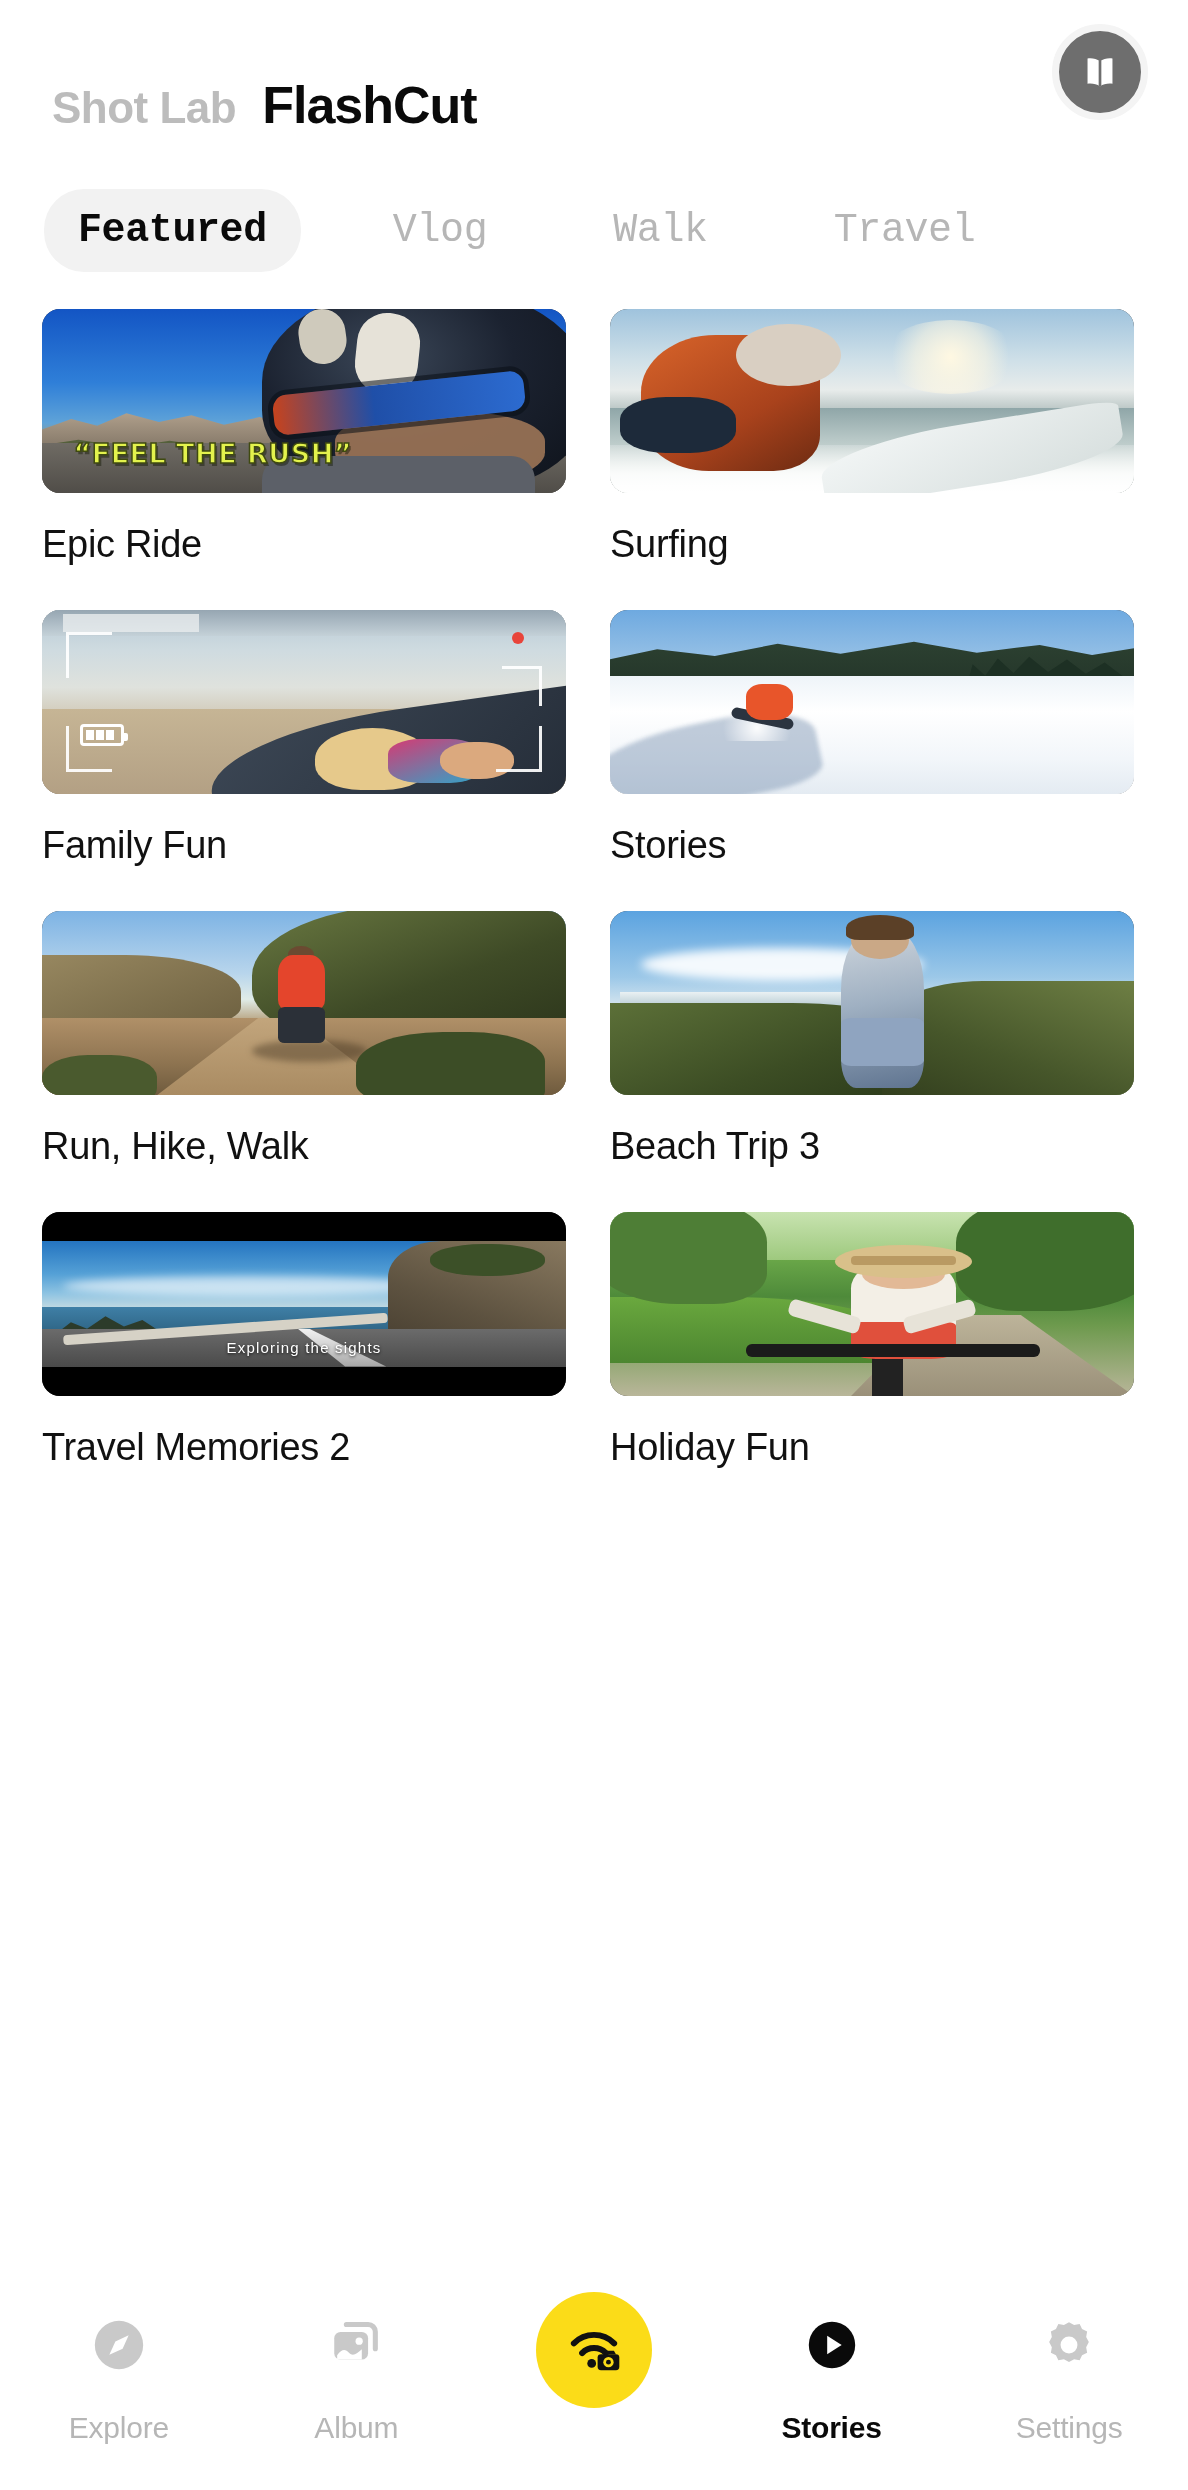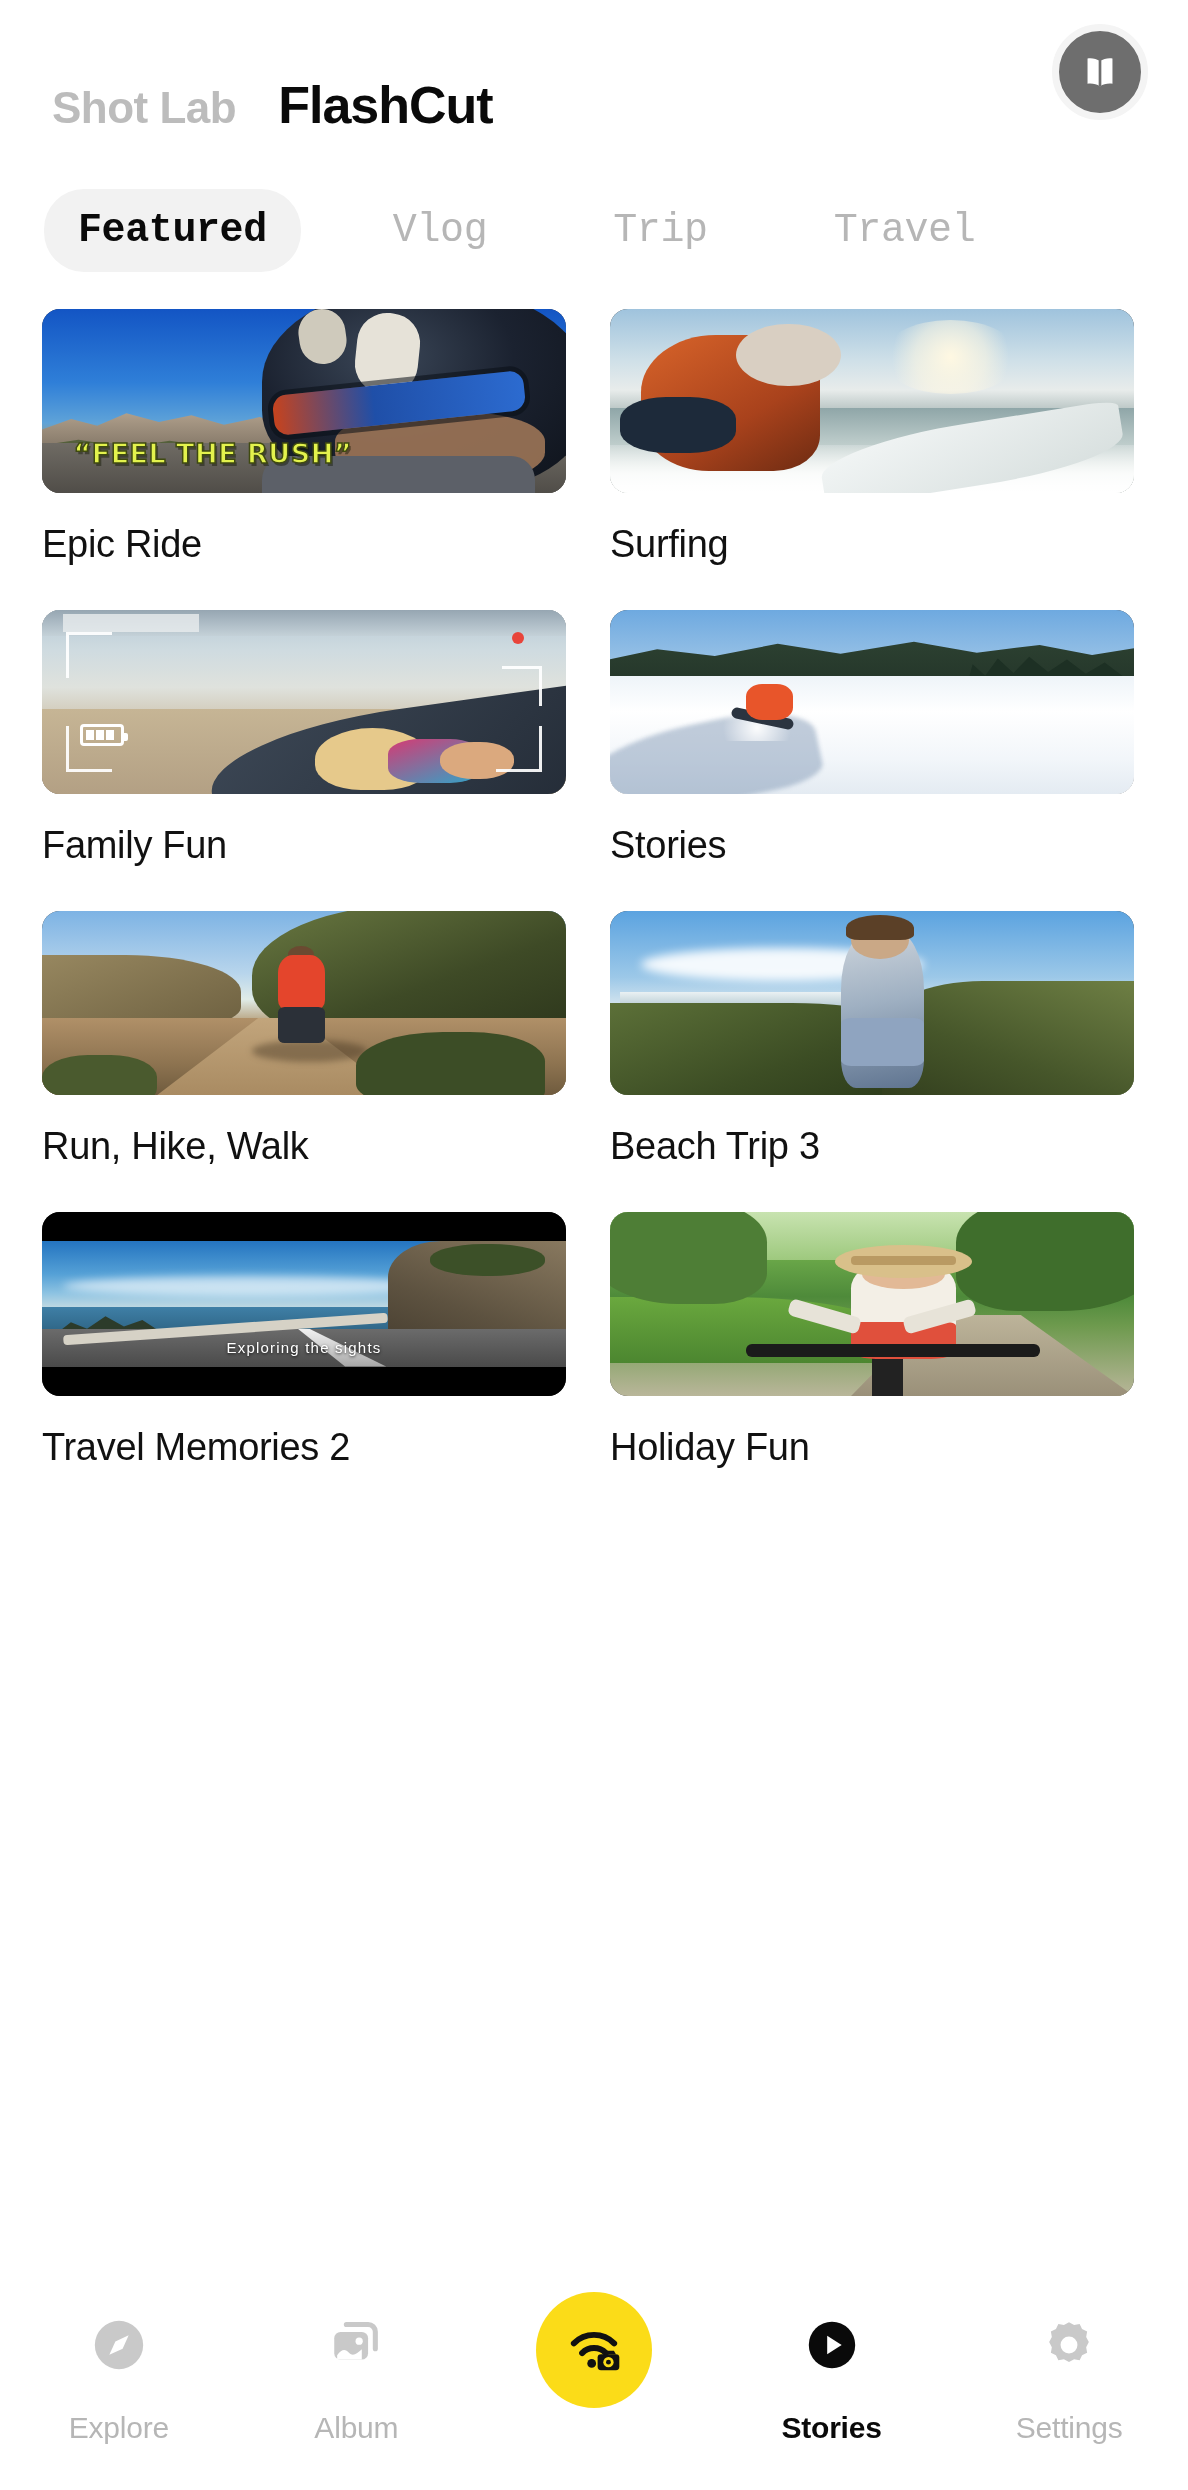--- a/index.html
+++ b/index.html
@@ -12,21 +12,21 @@
   }
 
   
   .header {
     position:relative;
     height:175px;
     display:flex;
     align-items:center;
     padding:0 52px;
   }
-  .brand-row { display:flex; align-items:baseline; gap:42px; padding-top:34px; }
+  .brand-row { display:flex; align-items:baseline; gap:26px; padding-top:34px; }
   .brand-sub {
     font-size:44px; font-weight:700; color:#bcbcbc; letter-spacing:-0.5px;
   }
   .brand-main {
     font-size:52px; font-weight:700; color:#0a0a0a; letter-spacing:-1px;
   }
   .tutorial-btn {
     position:absolute; right:40px; top:24px;
     width:96px; height:96px; border-radius:50%;
     background:#6e6e6e;
@@ -261,21 +261,21 @@
       </svg>
     </span>
   </div>
 </div>
 
 <div class="tabs">
   <div class="tab active">Featured</div>
   <div class="tab-sp"></div>
   <div class="tab">Vlog</div>
   <div class="tab-sp"></div>
-  <div class="tab">Trip</div>
+  <div class="tab">Walk</div>
   <div class="tab-sp"></div>
   <div class="tab">Travel</div>
 </div>
 
 <div class="grid">
 
   <div class="card">
     <div class="thumb">
       <div class="layer t1-sky"></div>
       <div class="t1-mtn"></div>

